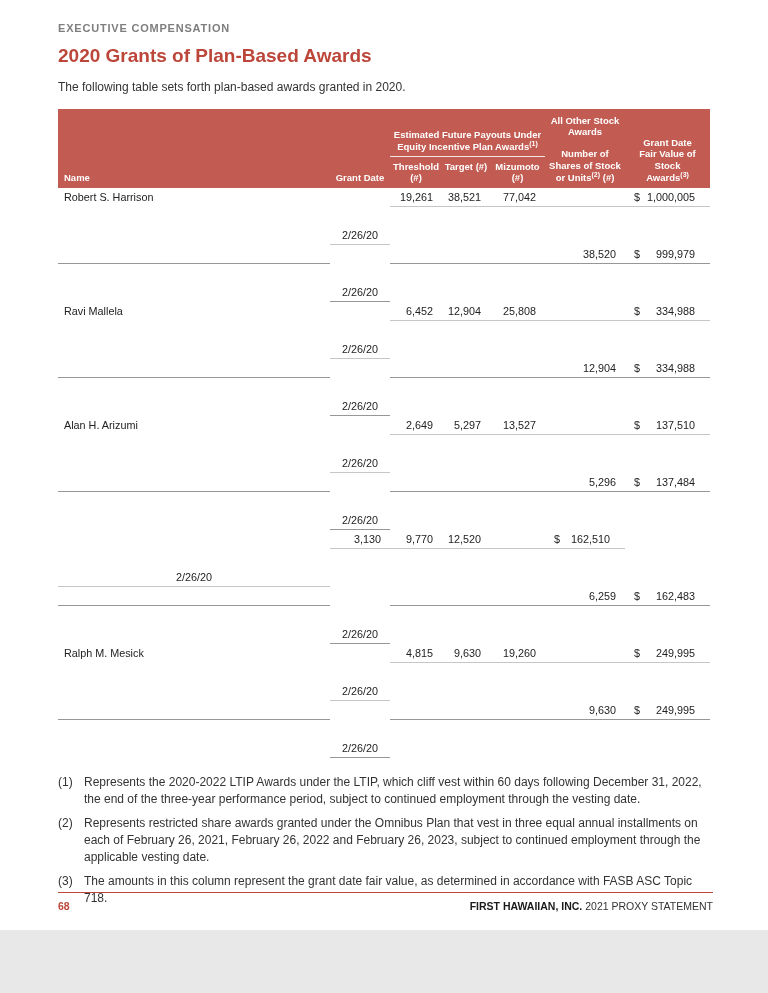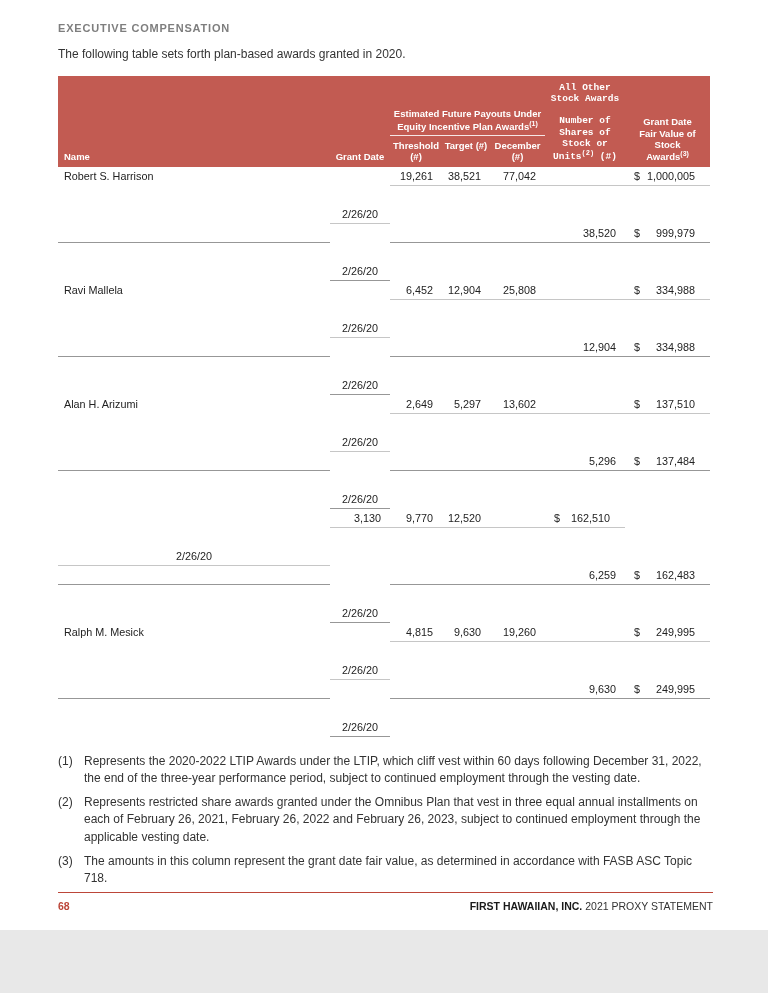--- a/index.html
+++ b/index.html
@@ -36,21 +36,21 @@
   .thead sup { font-size: 7px; }
   .h-name { text-align: left; padding: 0 0 1px 6px; }
   .h-grant { text-align: center; padding-bottom: 1px; }
   .h-eip { grid-column: 3 / 6; display: flex; flex-direction: column; justify-content: flex-end; }
   .h-eip-title {
     text-align: center; padding: 0 2px 3px 2px; margin-bottom: 2px;
     border-bottom: 1px solid rgba(255,255,255,0.85);
   }
   .h-eip-sub { display: grid; grid-template-columns: 52px 48px 55px; }
   .h-eip-sub > div { text-align: center; padding: 2px 2px 1px 2px; }
-  .h-aosa { display: flex; flex-direction: column; justify-content: flex-end; font-family: Liberation Mono, monospace; }
+  .h-aosa { display: flex; flex-direction: column; justify-content: flex-end; }
   .h-aosa-title { text-align: center; margin-bottom: 11px; padding: 0 4px; }
   .h-shares { text-align: center; padding: 0 2px 1px 2px; }
   .h-fv { text-align: center; padding: 0 10px 1px 10px; }
 
   .trow { background: #fff; }
   .trow .c {
     font-size: 10.8px; color: #222; line-height: 18px; height: 19px;
     border-bottom: 1px solid #c6c6c6; white-space: nowrap; overflow: hidden;
   }
   .trow .name { padding-left: 6px; text-align: left; }
@@ -79,33 +79,34 @@
   .footer .right { color: #333; }
   .footer .company { font-weight: bold; color: #1a1a1a; }
 </style>
 </head>
 <body>
 
 <div class="page">
   <div class="content">
 
     <div class="section-label">EXECUTIVE COMPENSATION</div>
+    <div class="page-title">2020 Grants of Plan-Based Awards</div>
     <div class="intro">The following table sets forth plan-based awards granted in 2020.</div>
 
     <div class="tbl">
 
       <div class="thead cols">
         <div class="h-name">Name</div>
         <div class="h-grant">Grant Date</div>
         <div class="h-eip">
           <div class="h-eip-title"><span>Estimated Future Payouts Under Equity Incentive Plan Awards</span><sup>(1)</sup></div>
           <div class="h-eip-sub">
             <div>Threshold (#)</div>
             <div>Target (#)</div>
-            <div>December (#)</div>
+            <div>Mizumoto (#)</div>
           </div>
         </div>
         <div class="h-aosa">
           <div class="h-aosa-title">All Other Stock Awards</div>
           <div class="h-shares"><span>Number of Shares of Stock or Units</span><sup>(2)</sup> <span>(#)</span></div>
         </div>
         <div class="h-fv"><span>Grant Date Fair Value of Stock Awards</span><sup>(3)</sup></div>
       </div>
 
       <div>
@@ -155,21 +156,21 @@
     <div class="c fv">
               <span class="cur">$</span>
               <span class="val">334,988</span>
             </div>
   </div>
           <div class="trow cols partial">
     <div class="c name">Alan H. Arizumi</div>
     <div class="c grant">2/26/20</div>
     <div class="c num thresh">2,649</div>
     <div class="c num target">5,297</div>
-    <div class="c num max">13,602</div>
+    <div class="c num max">13,527</div>
     <div class="c num shares"></div>
     <div class="c fv">
               <span class="cur">$</span>
               <span class="val">137,510</span>
             </div>
   </div>
           <div class="trow cols group-end">
     <div class="c name"></div>
     <div class="c grant">2/26/20</div>
     <div class="c num thresh"></div>

